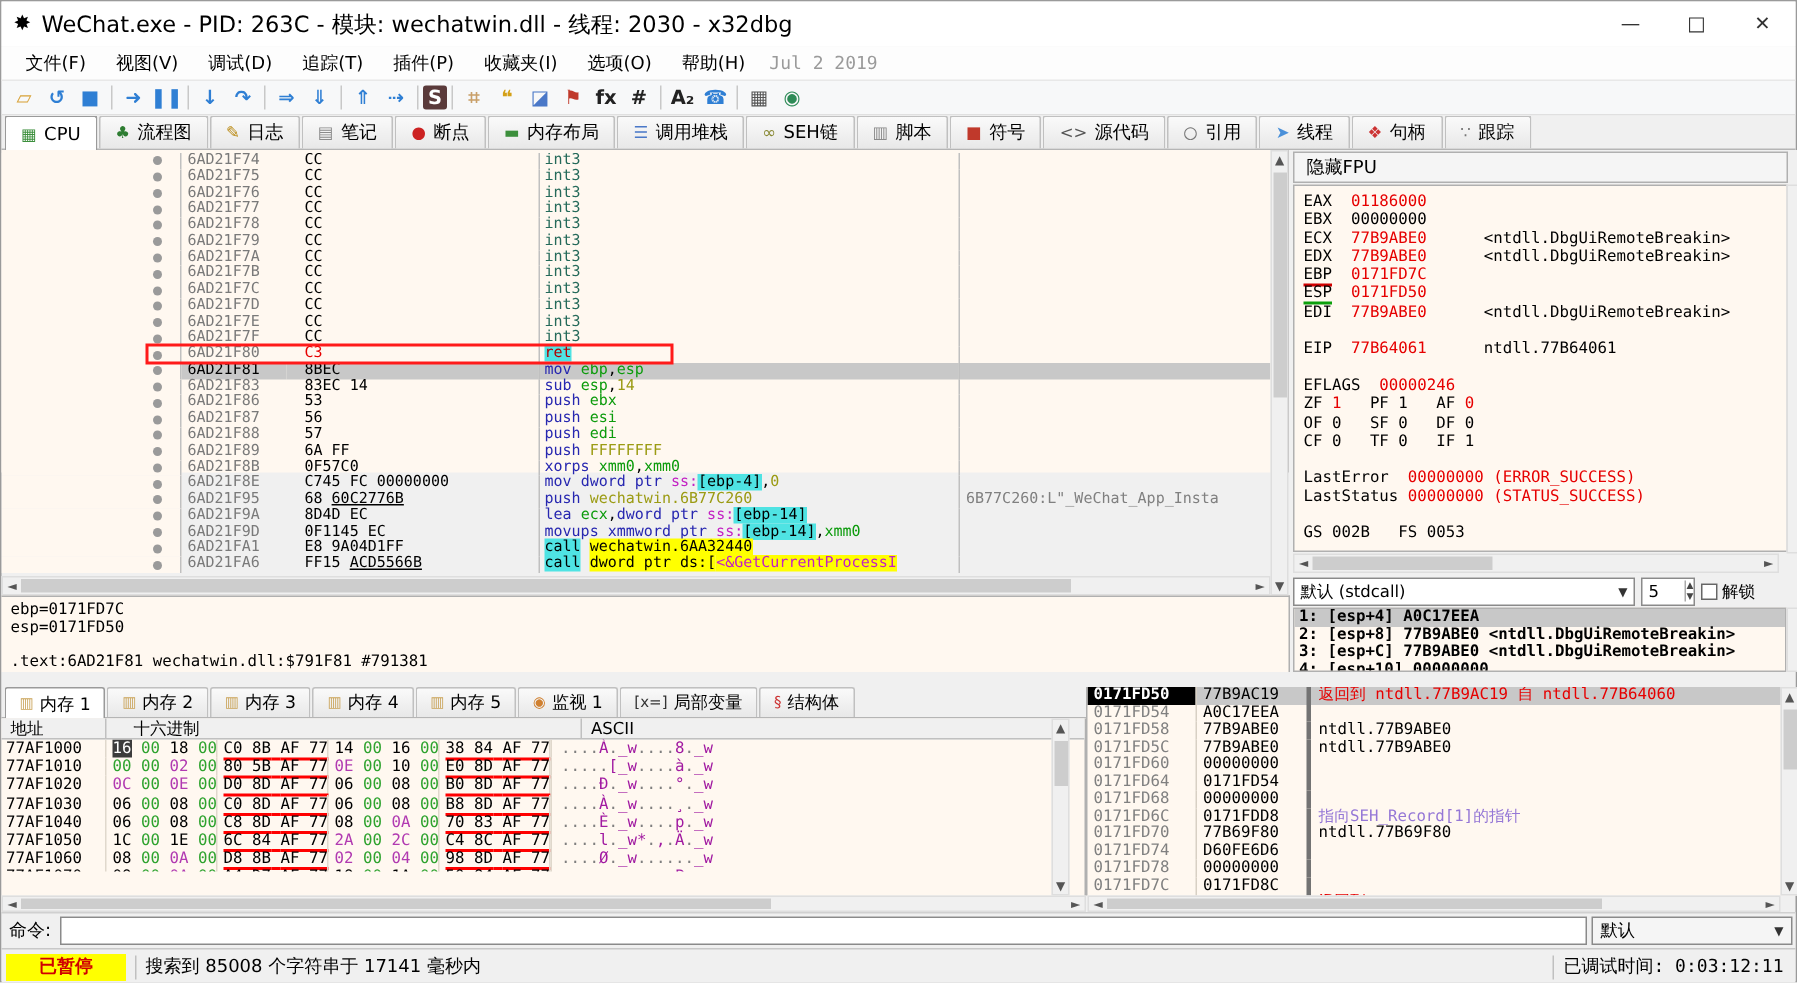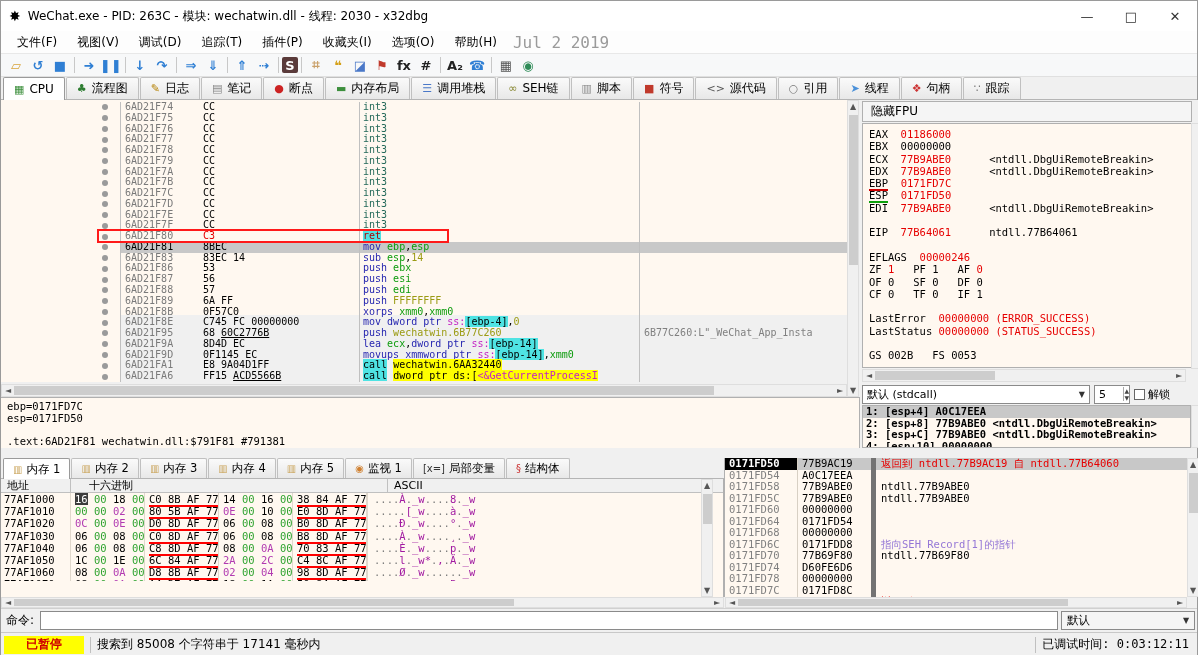--- a/index.html
+++ b/index.html
@@ -3,28 +3,28 @@
 <meta charset="utf-8">
 <style>
   * { margin:0; padding:0; box-sizing:border-box; }
   html,body { width:1198px; height:655px; overflow:hidden; background:#f0f0f0;
     font-family:"DejaVu Sans",sans-serif; font-size:12px; color:#000; }
   #app { position:relative; width:1198px; height:655px; background:#f0f0f0; border:1px solid #9a9a9a; }
 
   
   #titlebar { position:absolute; left:0; top:0; width:100%; height:30px; background:#fff; display:flex; align-items:center; padding-left:8px; }
   #titlebar .bug { font-size:14px; margin-right:7px; }
-  #titlebar .ttl { font-size:12px; }
+  #titlebar .ttl { font-size:15px; }
   #wincontrols { position:absolute; right:0; top:0; height:30px; display:flex; }
   #wincontrols span { width:44px; height:30px; display:flex; align-items:center; justify-content:center; font-size:13px; color:#333; }
 
   
   #menubar { position:absolute; left:0; top:30px; width:100%; height:23px; background:#fdfdfd; display:flex; align-items:center; padding-left:6px; border-bottom:1px solid #e8e8e8; }
   #menubar .mi { padding:3px 10px; }
-  #menubar .mdate { color:#9a9a9a; font-family:"DejaVu Sans Mono",monospace; font-size:16px; margin-left:6px; }
+  #menubar .mdate { color:#9a9a9a; font-family:"DejaVu Sans Mono",monospace; font-size:12px; margin-left:6px; }
 
   
   #toolbar { position:absolute; left:0; top:53px; width:100%; height:23px; background:#f7f8f9; display:flex; align-items:center; padding-left:4px; border-bottom:1px solid #e0e0e0; }
   #toolbar .tbtn { width:22px; height:20px; display:flex; align-items:center; justify-content:center; font-size:13px; font-weight:bold; }
   #toolbar .tsep { width:1px; height:16px; background:#c8c8c8; margin:0 3px; }
   .scylla { background:#5a3a3a; color:#fff; font-size:11px; width:16px !important; height:16px !important; border-radius:2px; }
 
   
   #tabbar { position:absolute; left:0; top:76px; width:100%; height:23px; background:#f0f0f0; display:flex; align-items:flex-end; padding-left:2px; border-bottom:1px solid #b5b5b5; }
   .tab { height:22px; display:flex; align-items:center; gap:5px; padding:0 10px; border:1px solid #c0c0c0; border-bottom:none; background:linear-gradient(#fafafa,#e8e8e8); margin-right:1px; font-size:12px; border-radius:2px 2px 0 0; }
@@ -103,21 +103,21 @@
   .bsel{background:#3c3c3c;color:#fff;}
   .ad{color:#7f7f7f;} .ac{color:#a11aa1;}
   #dump-vscroll { left:700px; top:478px; height:118px; }
   #dump-hscroll { left:0; top:596px; width:723px; height:11px; }
 
   
   #stack { position:absolute; left:723px; top:457px; width:475px; height:139px; background:#fff8f0; border-left:1px solid #b0b0b0; overflow:hidden; font-family:"DejaVu Sans Mono",monospace; font-size:10.5px; }
   .strow { display:flex; height:11.5px; line-height:11.5px; white-space:pre; }
   .strow .saddr { width:72px; flex:none; color:#808080; padding-left:4px; }
   .strow .sval { width:74px; flex:none; border-left:1px solid #d8d0c4; padding-left:4px; }
-  .strow .scmt { flex:1; border-left:5px solid #737373; padding-left:5px; overflow:hidden; }
+  .strow .scmt { flex:1; border-left:3px solid #737373; padding-left:5px; overflow:hidden; }
   .strow.sel { background:#c8c8c8; }
   .strow .saddr.asel { background:#000; color:#fff; font-weight:bold; }
   .cred{color:#e60000;} .cpur{color:#9577d6;} .cblk{color:#000;}
   #stack-vscroll { left:1186px; top:457px; height:139px; }
   #stack-hscroll { left:724px; top:596px; width:462px; height:11px; }
 
   
   #cmdrow { position:absolute; left:0; top:607px; width:100%; height:24px; background:#f0f0f0; display:flex; align-items:center; border-top:1px solid #d0d0d0; }
   #cmd-label { padding:0 6px 0 5px; font-size:12px; }
   #cmd-input { width:1018px; height:19px; background:#fff; border:1px solid #8a8a8a; }

